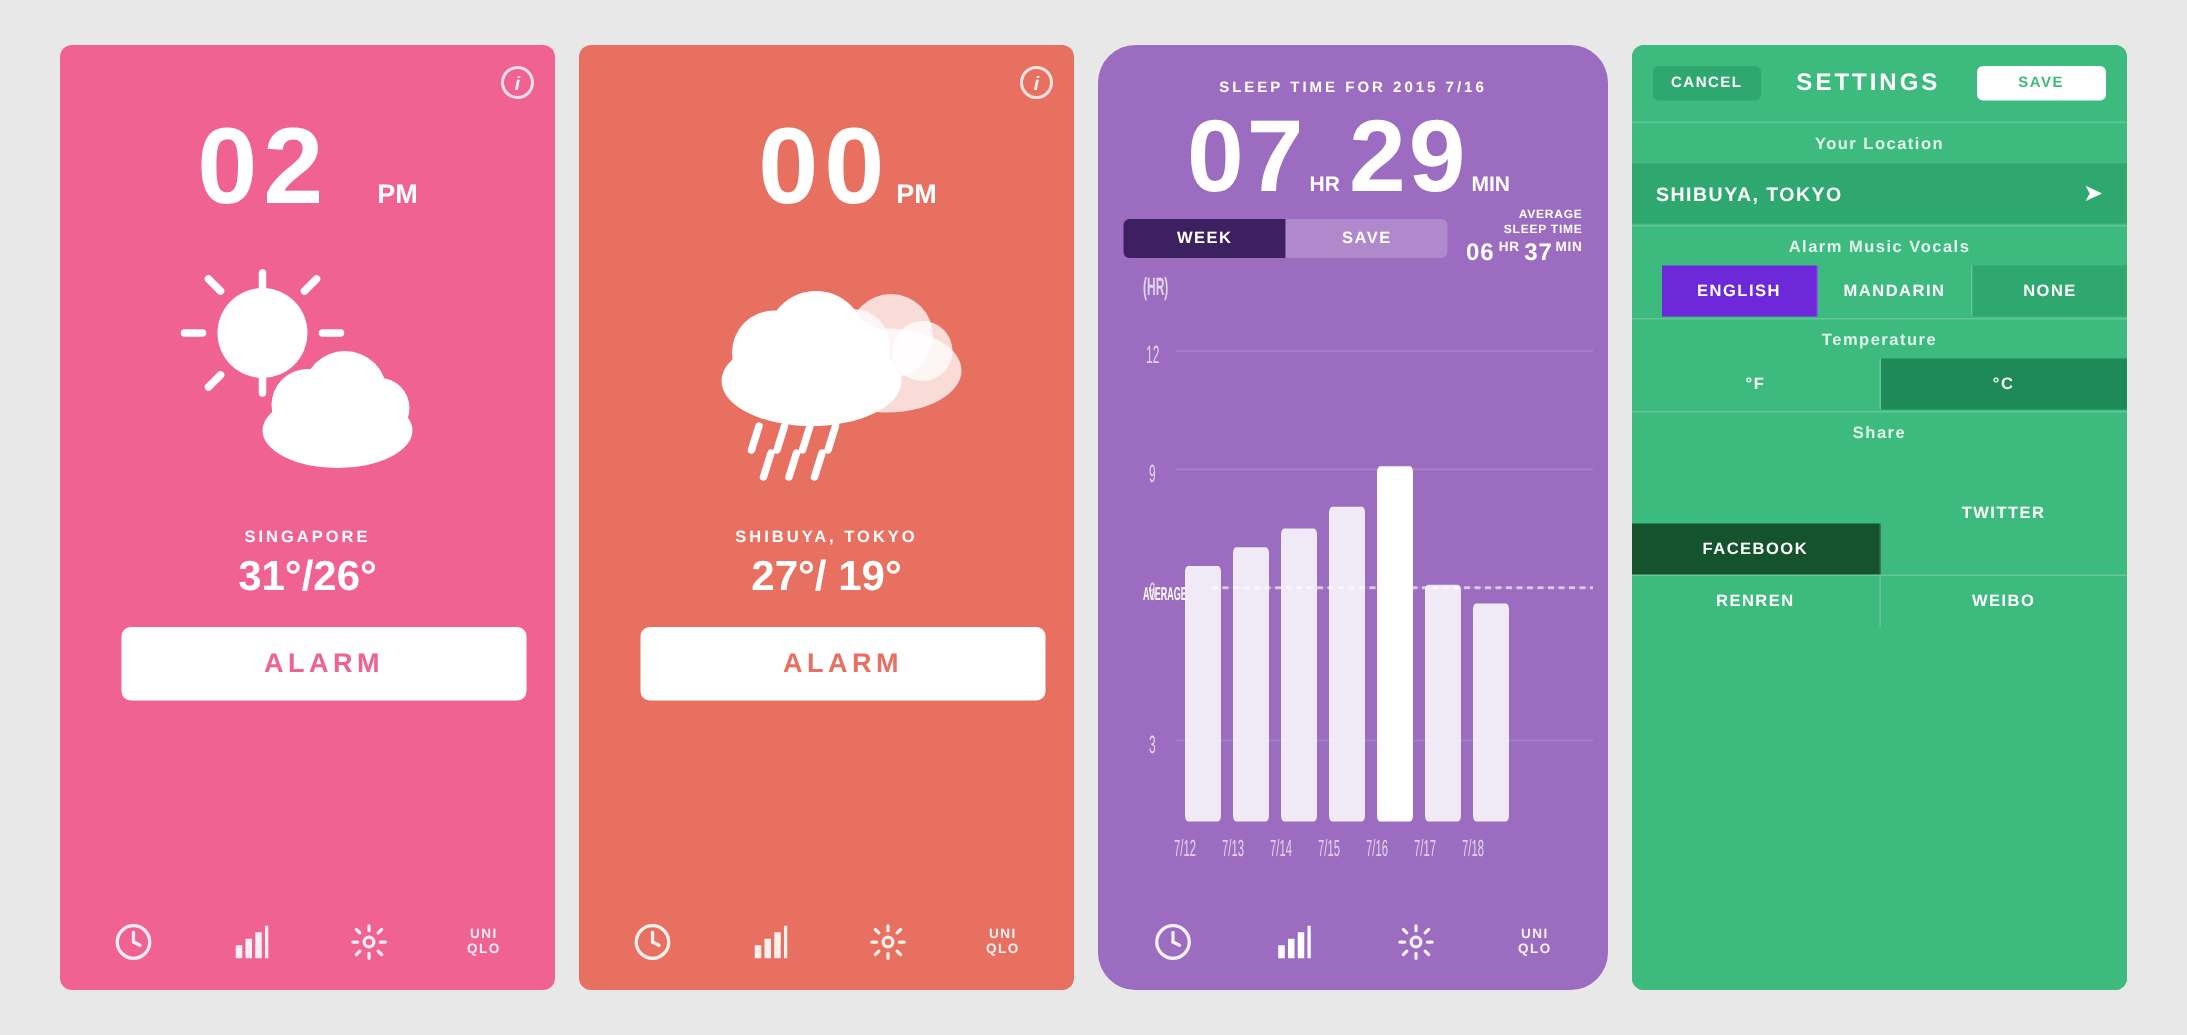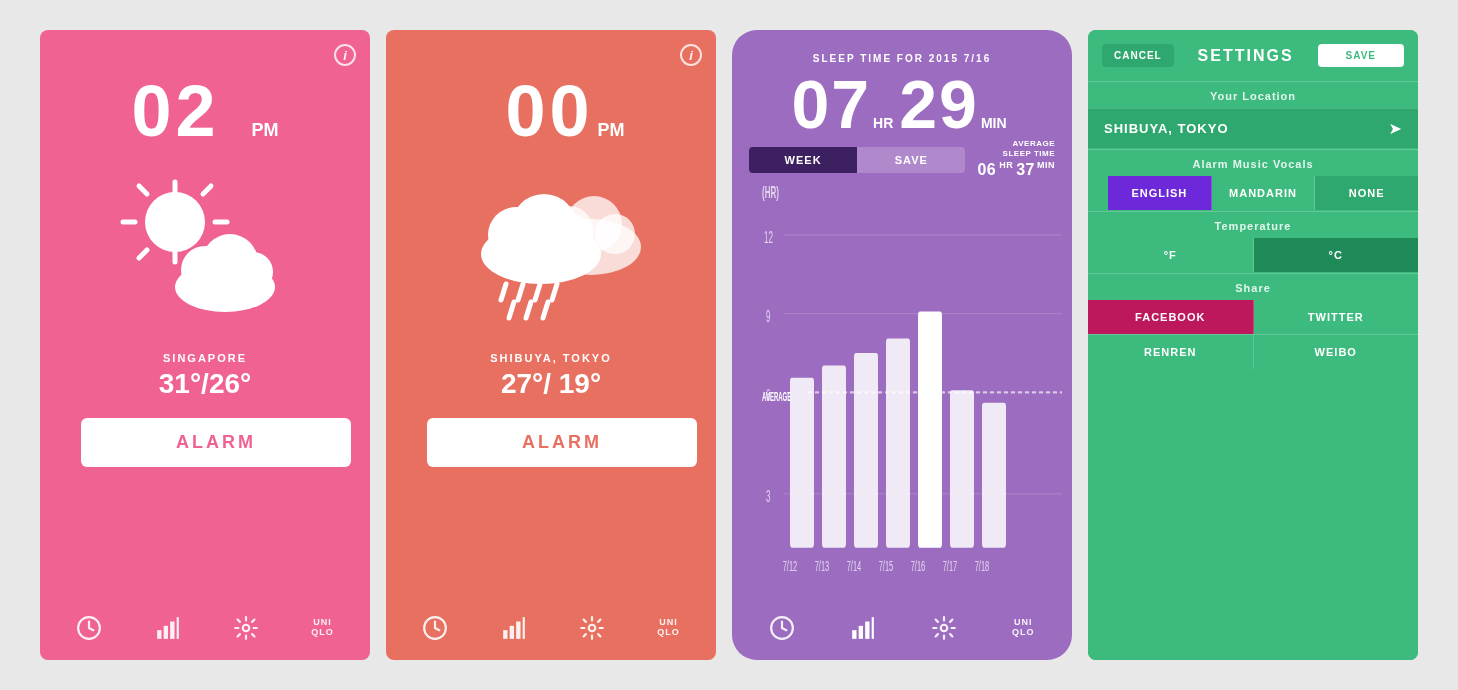--- a/index.html
+++ b/index.html
@@ -616,21 +616,21 @@
     </div>
     <div class="settings-row">
       <button class="seg-btn" style="background:#3dba7e;border-right:1px solid rgba(255,255,255,0.2);">°F</button>
       <button class="seg-btn" style="background:#1d8a58;">°C</button>
     </div>
 
     <div class="settings-section" style="margin-top:1px;">
       <div class="settings-section-label">Share</div>
     </div>
     <div class="settings-row">
-      <button class="share-btn share-active" style="border-right:1px solid rgba(255,255,255,0.2);background:#be185d;">FACEBOOK</button>
+      <button class="share-btn share-active" style="border-right:1px solid rgba(255,255,255,0.2);background:#14532d;margin-top:48px;">FACEBOOK</button>
       <button class="share-btn share-inactive" style="background:#3dba7e;">TWITTER</button>
     </div>
     <div class="settings-row" style="border-top:1px solid rgba(255,255,255,0.2);">
       <button class="share-btn share-inactive" style="background:#3dba7e;border-right:1px solid rgba(255,255,255,0.2);">RENREN</button>
       <button class="share-btn share-inactive" style="background:#3dba7e;">WEIBO</button>
     </div>
 
     <div class="settings-spacer" style="width:100%;"></div>
   </div>
 

